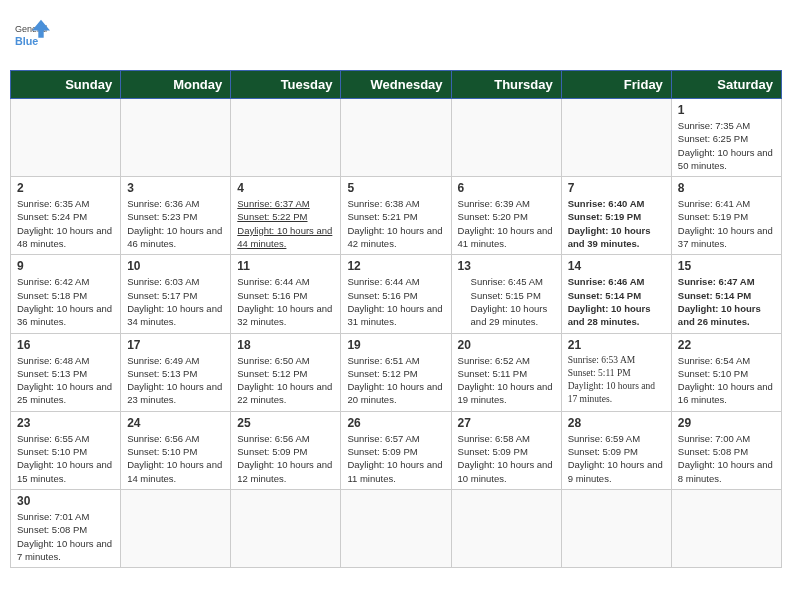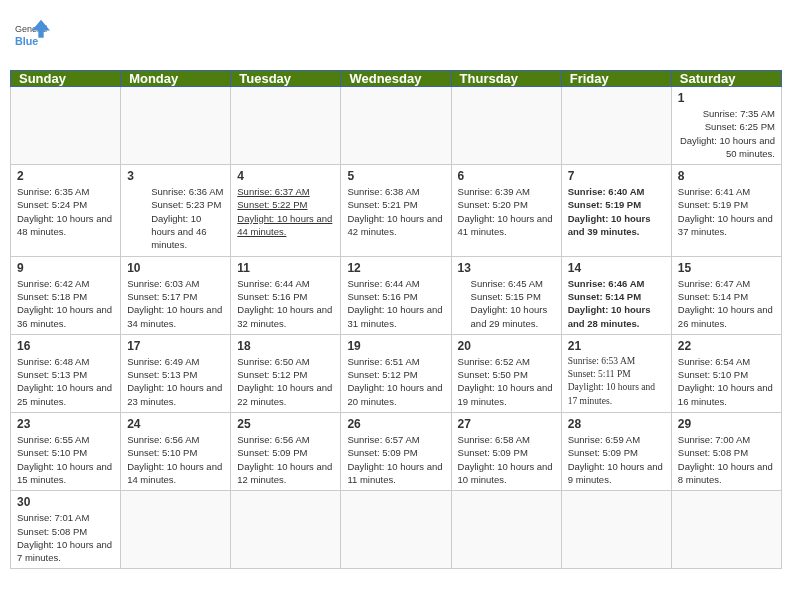--- a/index.html
+++ b/index.html
@@ -37,24 +37,24 @@
     .location {
       font-size: 14px;
       color: #555;
     }
     .calendar {
       width: 100%;
       border-collapse: collapse;
       border: 1px solid #ccc;
     }
     .calendar th {
-      background: #4d7c0f;
+      background: #14532d;
       color: #fff;
-      text-align: left;
-      padding: 0 8px;
+      text-align: right;
+      padding: 6px 8px;
       font-size: 13px;
       border: 1px solid #3a62b0;
     }
     .calendar td {
       border: 1px solid #ccc;
       vertical-align: top;
       padding: 4px 6px;
       font-size: 10px;
       color: #333;
       width: calc(100% / 7);
@@ -111,35 +111,35 @@
   <tbody id="calendar-body">
   <tr>
         <td class="empty"></td>
         <td class="empty"></td>
         <td class="empty"></td>
         <td class="empty"></td>
         <td class="empty"></td>
         <td class="empty"></td>
         <td>
           <span class="day-number">1</span>
-          <div class="day-info" style="white-space: pre-line; text-align: right;">Sunrise: 7:35 AM
+          <div class="day-info" style="white-space: pre-line;">Sunrise: 7:35 AM
 Sunset: 6:25 PM
 Daylight: 10 hours and 50 minutes.</div>
         </td>
       </tr>
       <tr>
         <td>
           <span class="day-number">2</span>
           <div class="day-info" style="white-space: pre-line;">Sunrise: 6:35 AM
 Sunset: 5:24 PM
 Daylight: 10 hours and 48 minutes.</div>
         </td>
         <td>
           <span class="day-number">3</span>
-          <div class="day-info" style="white-space: pre-line; margin-left: 24px;">Sunrise: 6:36 AM
+          <div class="day-info" style="white-space: pre-line;">Sunrise: 6:36 AM
 Sunset: 5:23 PM
 Daylight: 10 hours and 46 minutes.</div>
         </td>
         <td>
           <span class="day-number">4</span>
           <div class="day-info" style="white-space: pre-line; text-decoration: underline;">Sunrise: 6:37 AM
 Sunset: 5:22 PM
 Daylight: 10 hours and 44 minutes.</div>
         </td>
         <td>
@@ -199,21 +199,21 @@
 Daylight: 10 hours and 29 minutes.</div>
         </td>
         <td>
           <span class="day-number">14</span>
           <div class="day-info" style="white-space: pre-line; font-weight: bold;">Sunrise: 6:46 AM
 Sunset: 5:14 PM
 Daylight: 10 hours and 28 minutes.</div>
         </td>
         <td>
           <span class="day-number">15</span>
-          <div class="day-info" style="white-space: pre-line;">Sunrise: 6:47 AM
+          <div class="day-info" style="white-space: pre-line; font-weight: bold;">Sunrise: 6:47 AM
 Sunset: 5:14 PM
 Daylight: 10 hours and 26 minutes.</div>
         </td>
       </tr>
       <tr>
         <td>
           <span class="day-number">16</span>
           <div class="day-info" style="white-space: pre-line;">Sunrise: 6:48 AM
 Sunset: 5:13 PM
 Daylight: 10 hours and 25 minutes.</div>
@@ -232,21 +232,21 @@
         </td>
         <td>
           <span class="day-number">19</span>
           <div class="day-info" style="white-space: pre-line;">Sunrise: 6:51 AM
 Sunset: 5:12 PM
 Daylight: 10 hours and 20 minutes.</div>
         </td>
         <td>
           <span class="day-number">20</span>
           <div class="day-info" style="white-space: pre-line;">Sunrise: 6:52 AM
-Sunset: 5:50 PM
+Sunset: 5:11 PM
 Daylight: 10 hours and 19 minutes.</div>
         </td>
         <td>
           <span class="day-number">21</span>
           <div class="day-info" style="white-space: pre-line; font-family: Liberation Serif, serif;">Sunrise: 6:53 AM
 Sunset: 5:11 PM
 Daylight: 10 hours and 17 minutes.</div>
         </td>
         <td>
           <span class="day-number">22</span>

